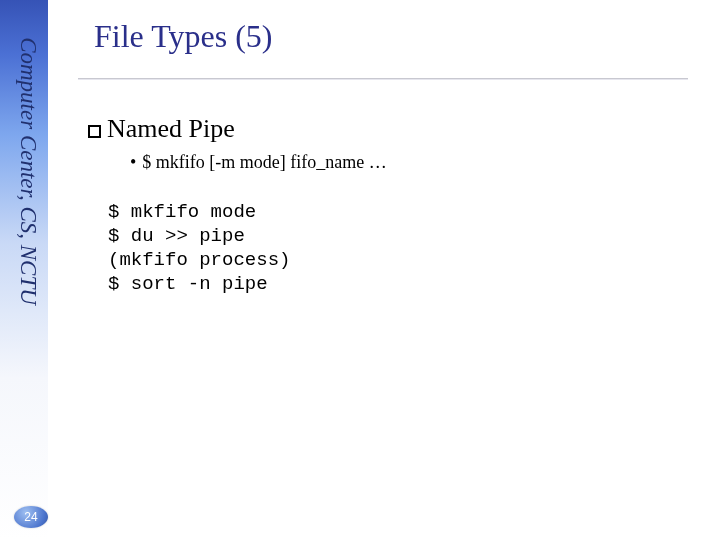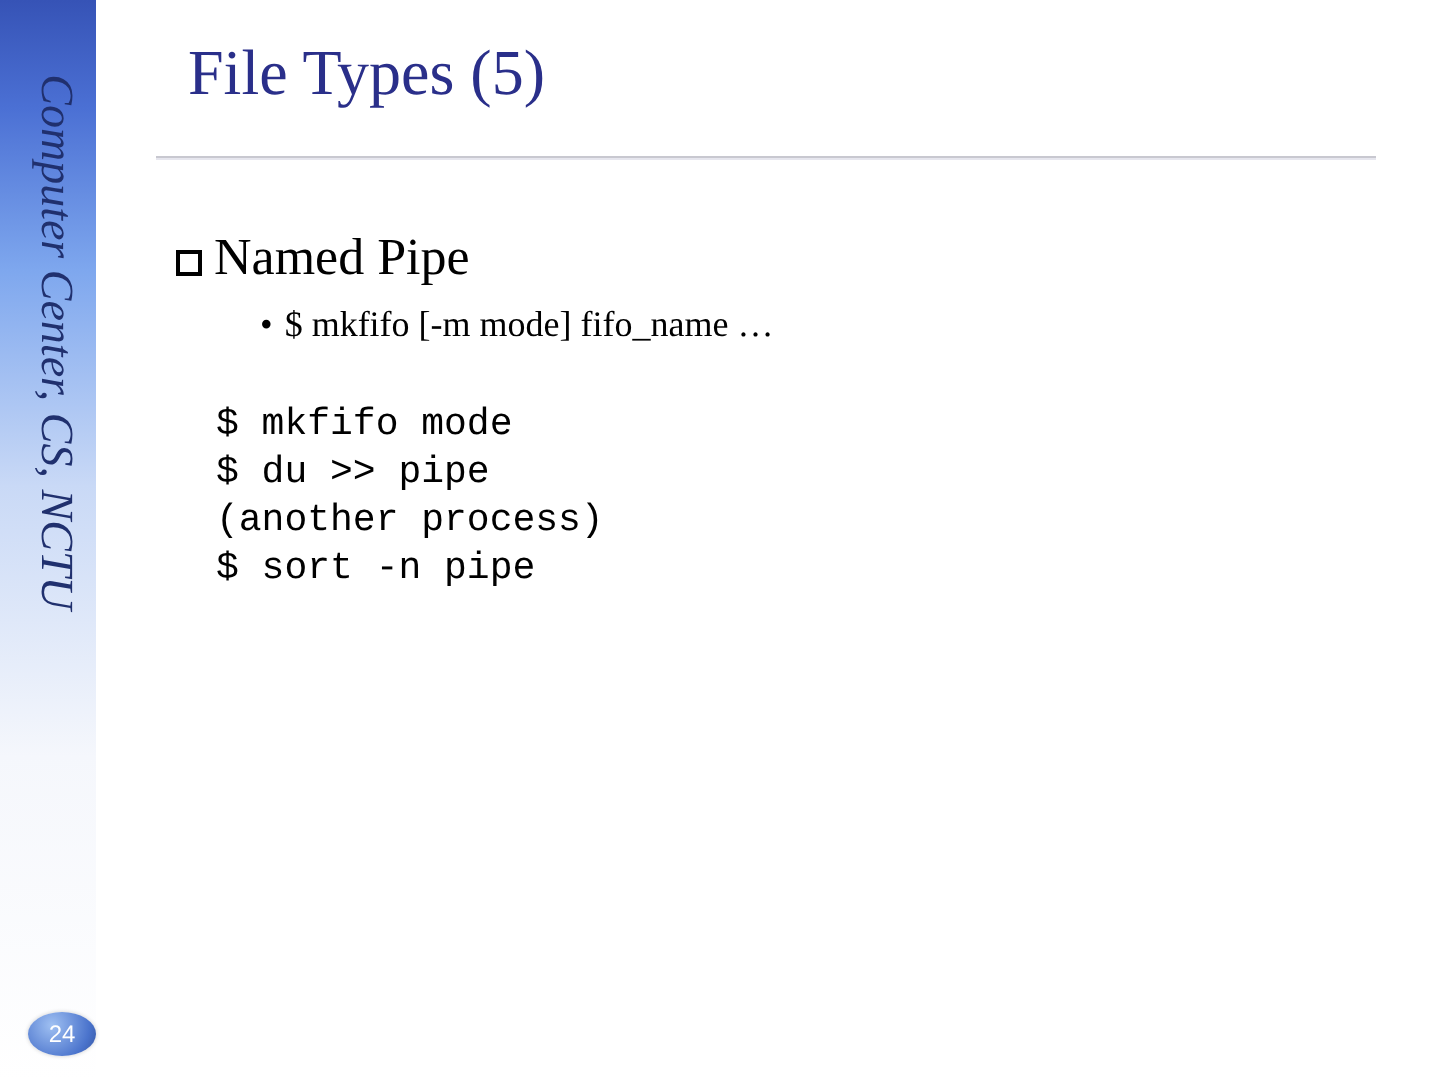--- a/index.html
+++ b/index.html
@@ -127,20 +127,20 @@
   <div class="bullet-level1">
     <span class="bullet-square"></span><span>Named Pipe</span>
   </div>
 
   <div class="bullet-level2">
     <span class="dot">•</span><span>$ mkfifo [-m mode] fifo_name …</span>
   </div>
 
   <div class="code-block"><span>$ mkfifo mode</span>
 <span>$ du &gt;&gt; pipe</span>
-<span>(another process)</span>
+<span>(mkfifo process)</span>
 <span>$ sort -n pipe</span></div>
 
   <div class="page-badge">
     <span>24</span>
   </div>
 
 </div>
 
 </body></html>

